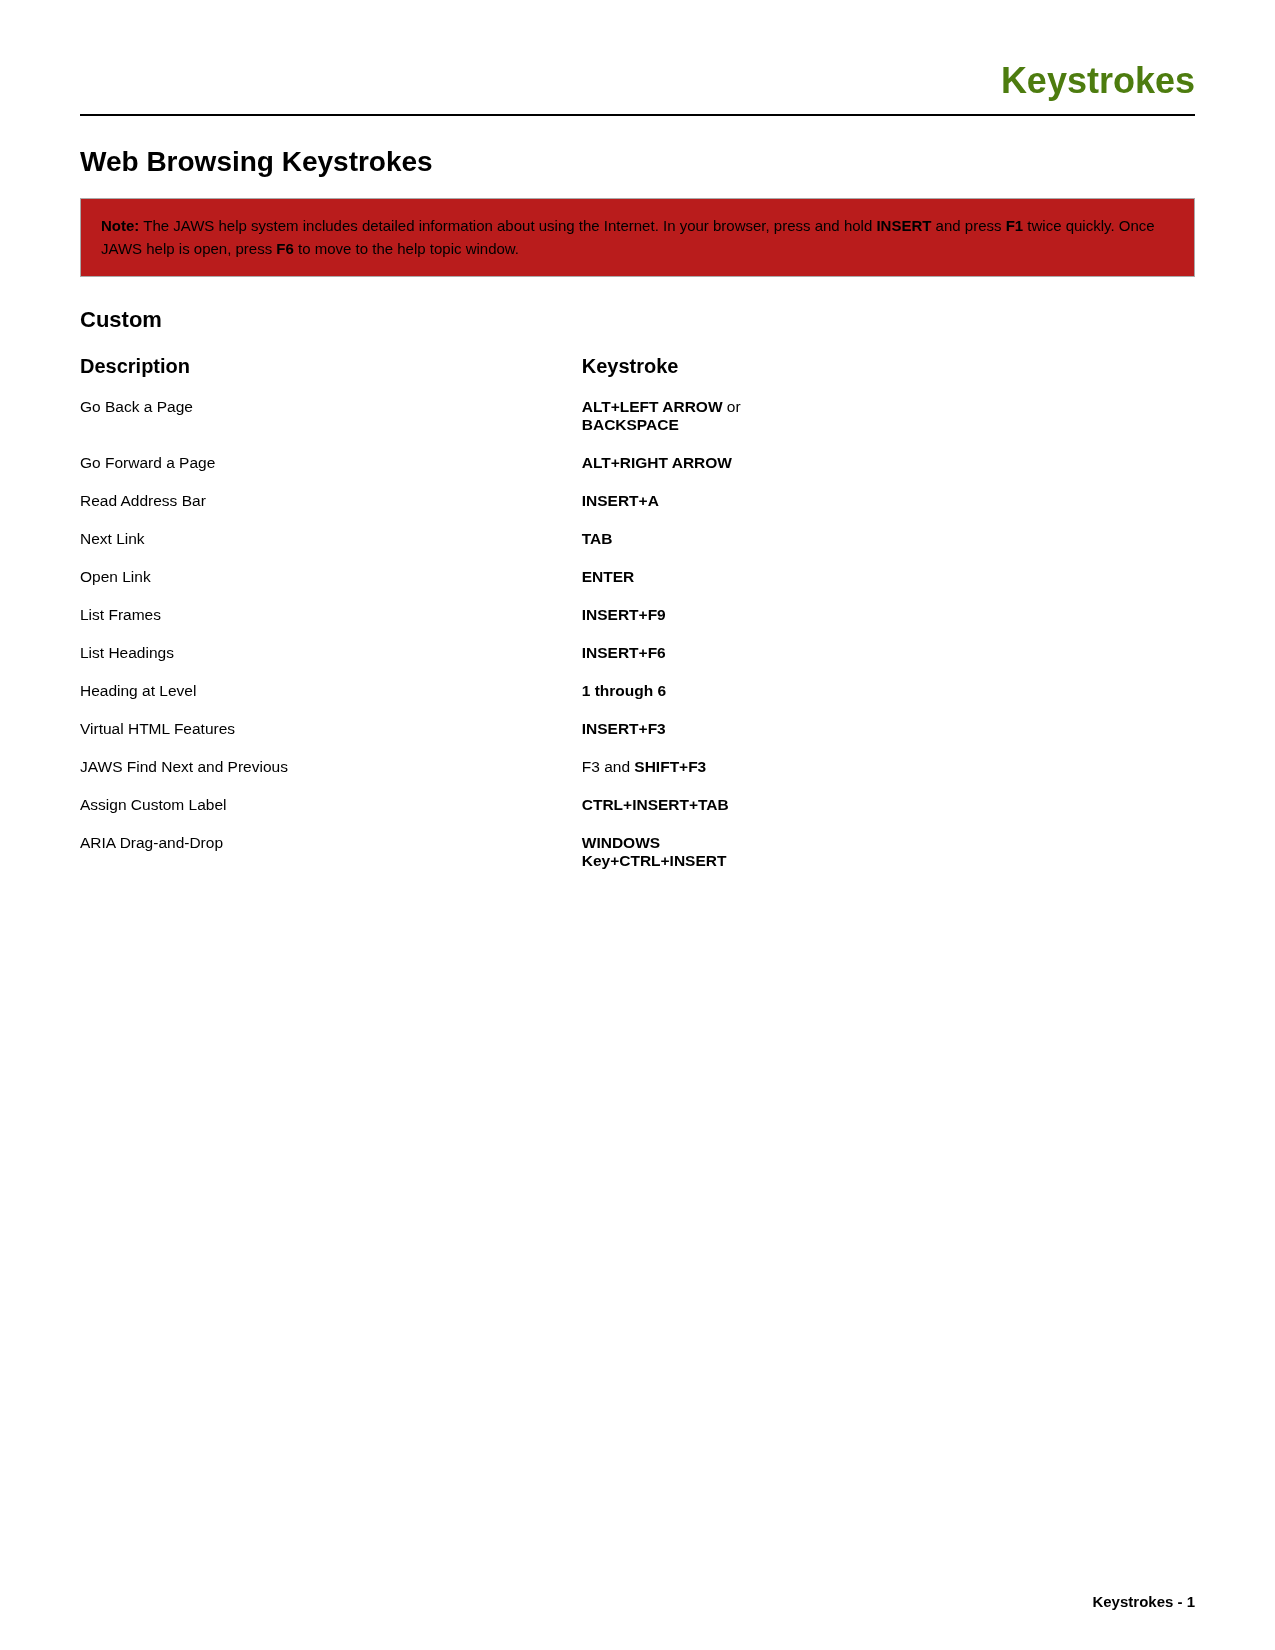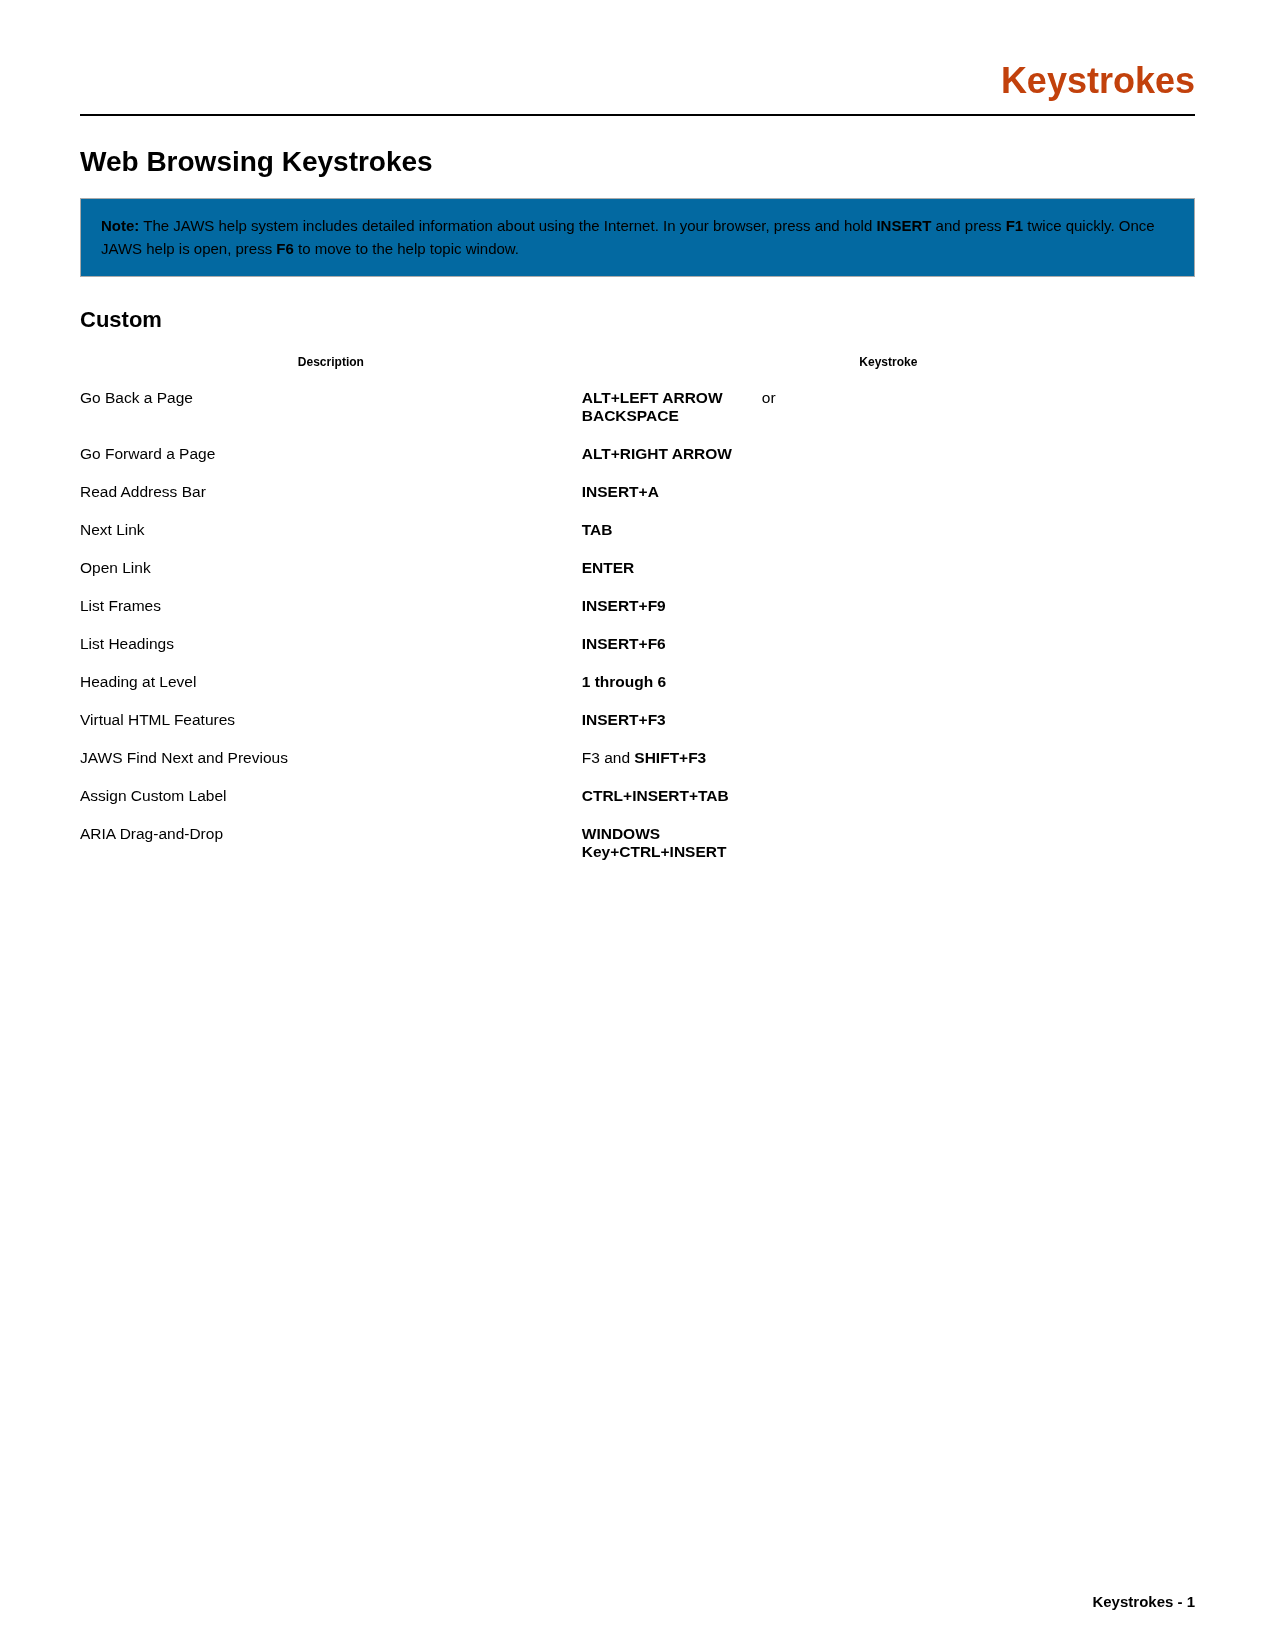--- a/index.html
+++ b/index.html
@@ -25,32 +25,32 @@
     .page-title-section {
       text-align: right;
       border-bottom: 2px solid #000;
       padding-bottom: 12px;
       margin-bottom: 30px;
     }
 
     .page-title {
       font-size: 36px;
       font-weight: bold;
-      color: #c2410c;
+      color: #4d7c0f;
     }
 
     .section-title {
       font-size: 28px;
       font-weight: bold;
       margin-bottom: 20px;
     }
 
     .note-box {
       border: 1px solid #aaa;
-      background-color: #0369a1;
+      background-color: #b91c1c;
       padding: 16px 20px;
       margin-bottom: 30px;
       font-size: 15px;
       line-height: 1.5;
     }
 
     .note-box .note-label {
       font-weight: bold;
     }
 
@@ -61,23 +61,23 @@
       margin-top: 10px;
     }
 
     .keystroke-table {
       width: 100%;
       border-collapse: collapse;
       margin-top: 10px;
     }
 
     .keystroke-table th {
-      text-align: center;
+      text-align: left;
       font-weight: bold;
-      font-size: 12px;
+      font-size: 20px;
       padding: 6px 0;
       padding-bottom: 10px;
     }
 
     .keystroke-table td {
       text-align: left;
       font-size: 15.5px;
       padding: 10px 0;
       vertical-align: top;
     }
@@ -124,21 +124,21 @@
   <table class="keystroke-table">
     <thead>
       <tr>
         <th class="col-desc">Description</th>
         <th class="col-key">Keystroke</th>
       </tr>
     </thead>
     <tbody id="keystroke-tbody">
     <tr>
           <td class="col-desc">Go Back a Page</td>
-          <td class="col-key"><strong>ALT+LEFT ARROW</strong><span style="font-weight: normal; padding-left: 35px;"> or</span><br><strong>BACKSPACE</strong></td>
+          <td class="col-key"><strong>ALT+LEFT ARROW</strong><span style="font-weight: normal;"> or</span><br><strong>BACKSPACE</strong></td>
         </tr>
         <tr>
           <td class="col-desc">Go Forward a Page</td>
           <td class="col-key"><strong>ALT+RIGHT ARROW</strong></td>
         </tr>
         <tr>
           <td class="col-desc">Read Address Bar</td>
           <td class="col-key"><strong>INSERT+A</strong></td>
         </tr>
         <tr>

